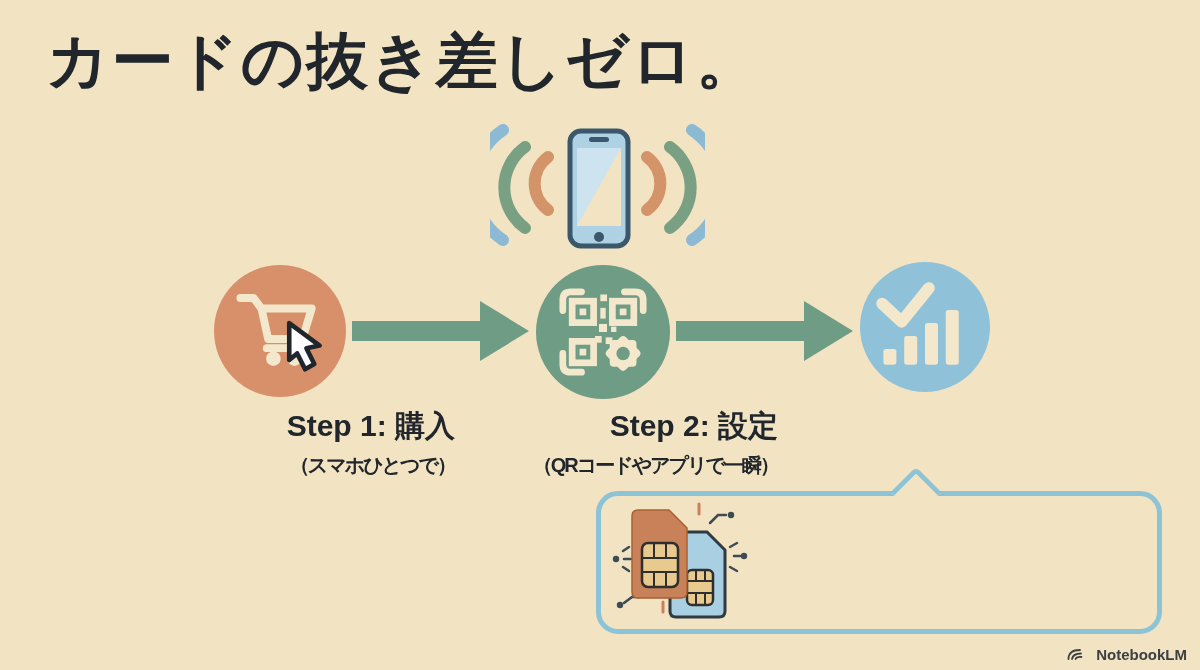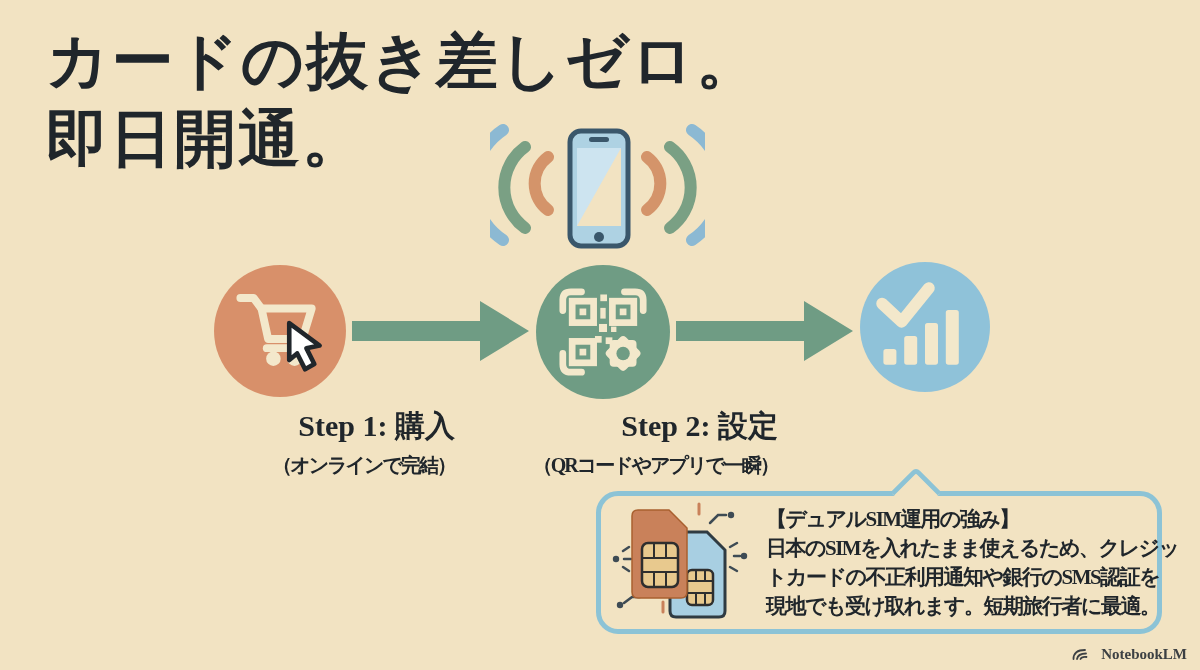--- a/index.html
+++ b/index.html
@@ -1,20 +1,20 @@
 <!DOCTYPE html>
 <html><head>
 <meta charset="utf-8">
 <style>
   * { margin:0; padding:0; box-sizing:border-box; }
   body { background:#555; }
   .canvas {
     position:relative; width:1200px; height:670px; overflow:hidden;
     background:#f2e3c2;
-    font-family:Liberation Serif, serif;
+    font-family:Liberation Sans, sans-serif;
     color:#20262b;
   }
   .headline {
     position:absolute; left:46px; top:22px;
     font-size:62px; line-height:78px; font-weight:800; letter-spacing:2px;
     white-space:nowrap;
   }
   .hero-phone { position:absolute; left:490px; top:110px; width:215px; height:145px; }
   .step-circle {
     position:absolute; border-radius:50%;
@@ -55,21 +55,20 @@
     font-size:15px; font-weight:700; color:#3c4043;
   }
 </style>
 </head>
 <body>
 
 <div class="canvas">
 
   <div class="headline">
     <div>カードの抜き差しゼロ。</div>
-    <div>即日開通。</div>
   </div>
 
   <div class="hero-phone">
     <svg viewBox="0 0 215 145" width="215" height="145">
       <g fill="none" stroke-linecap="round">
         <path d="M13,20 A66,66 0 0 0 13,130" stroke="#8cb9d3" stroke-width="12"></path>
         <path d="M35,37 A50,50 0 0 0 35,118" stroke="#7aa084" stroke-width="12"></path>
         <path d="M58,47 A33,33 0 0 0 58,100" stroke="#d4946a" stroke-width="12"></path>
         <path d="M202,20 A66,66 0 0 1 202,130" stroke="#8cb9d3" stroke-width="12"></path>
         <path d="M180,37 A50,50 0 0 1 180,118" stroke="#7aa084" stroke-width="12"></path>
@@ -141,21 +140,21 @@
         <rect x="18" y="67" width="10" height="12" rx="2"></rect>
         <rect x="34" y="57" width="10" height="22" rx="2"></rect>
         <rect x="50" y="47" width="10" height="32" rx="2"></rect>
         <rect x="66" y="37" width="10" height="42" rx="2"></rect>
       </g>
     </svg>
   </div>
 
   <div class="step-label s1">
     <div class="step-name">Step 1: 購入</div>
-    <div class="step-sub">（オンラインで完結）</div>
+    <div class="step-sub">（スマホひとつで）</div>
   </div>
   <div class="step-label s2">
     <div class="step-name">Step 2: 設定</div>
     <div class="step-sub">（QRコードやアプリで一瞬）</div>
   </div>
 
   <div class="callout-notch"></div>
   <div class="callout"></div>
 
   <div class="sim-art">
@@ -200,26 +199,20 @@
             <path d="M36,73 H72"></path>
           <path d="M48,44 V59"></path>
             <path d="M60,44 V59"></path>
           <path d="M48,73 V88"></path>
             <path d="M60,73 V88"></path>
         </g>
       </g>
     </svg>
   </div>
 
-  <div class="callout-text">
-    <div>【デュアルSIM運用の強み】</div>
-    <div>日本のSIMを入れたまま使えるため、クレジッ</div>
-    <div>トカードの不正利用通知や銀行のSMS認証を</div>
-    <div>現地でも受け取れます。短期旅行者に最適。</div>
-  </div>
 
   <div class="watermark">
     <svg width="18" height="17" viewBox="0 0 18 17">
       <g fill="none" stroke="#3c4043" stroke-width="1.8" stroke-linecap="round">
         <path d="M2.5,13 Q2.5,4 14,4"></path>
         <path d="M6,13 Q7,7.5 15,7.5"></path>
         <path d="M9.5,13 Q10.5,10.5 15.5,11"></path>
       </g>
     </svg>
     <span>NotebookLM</span>

